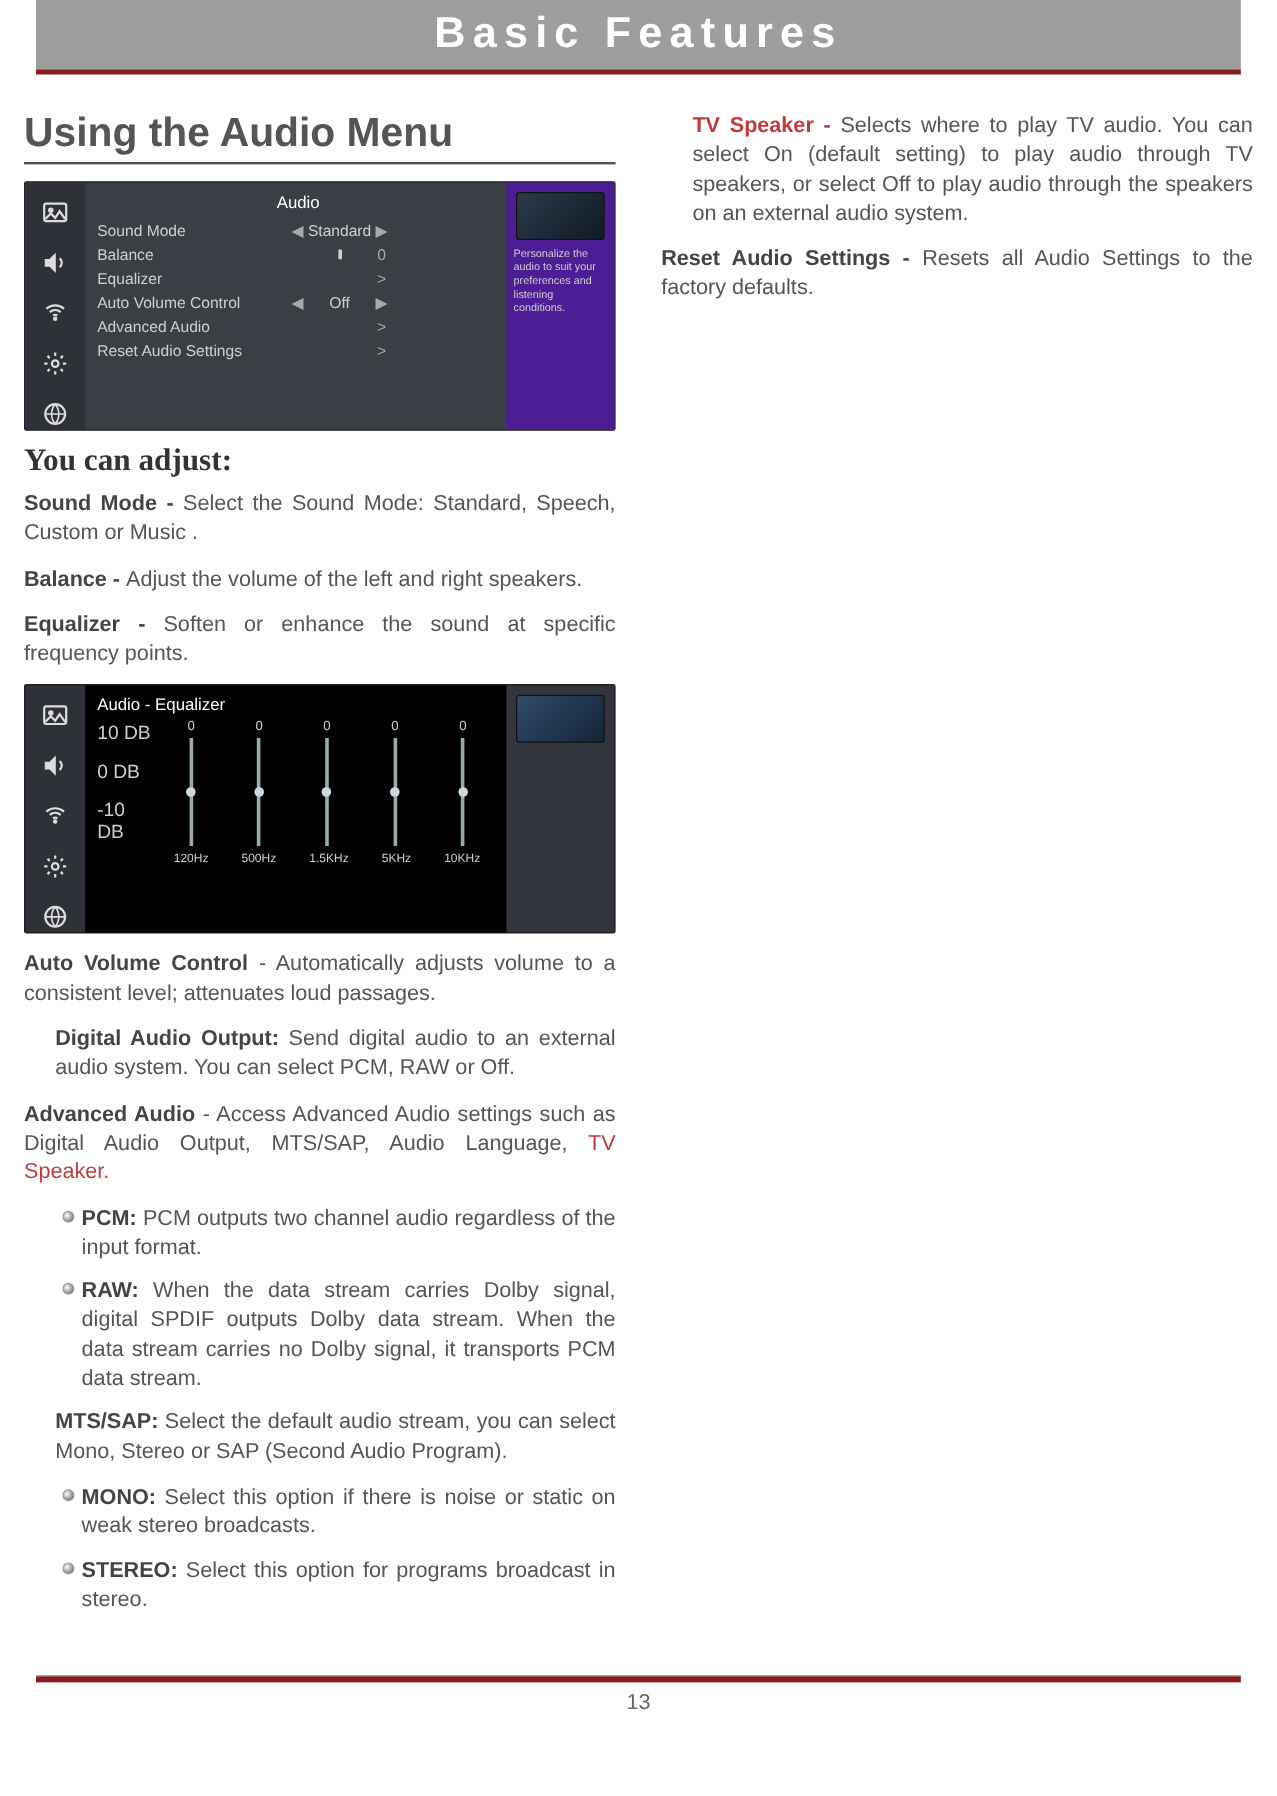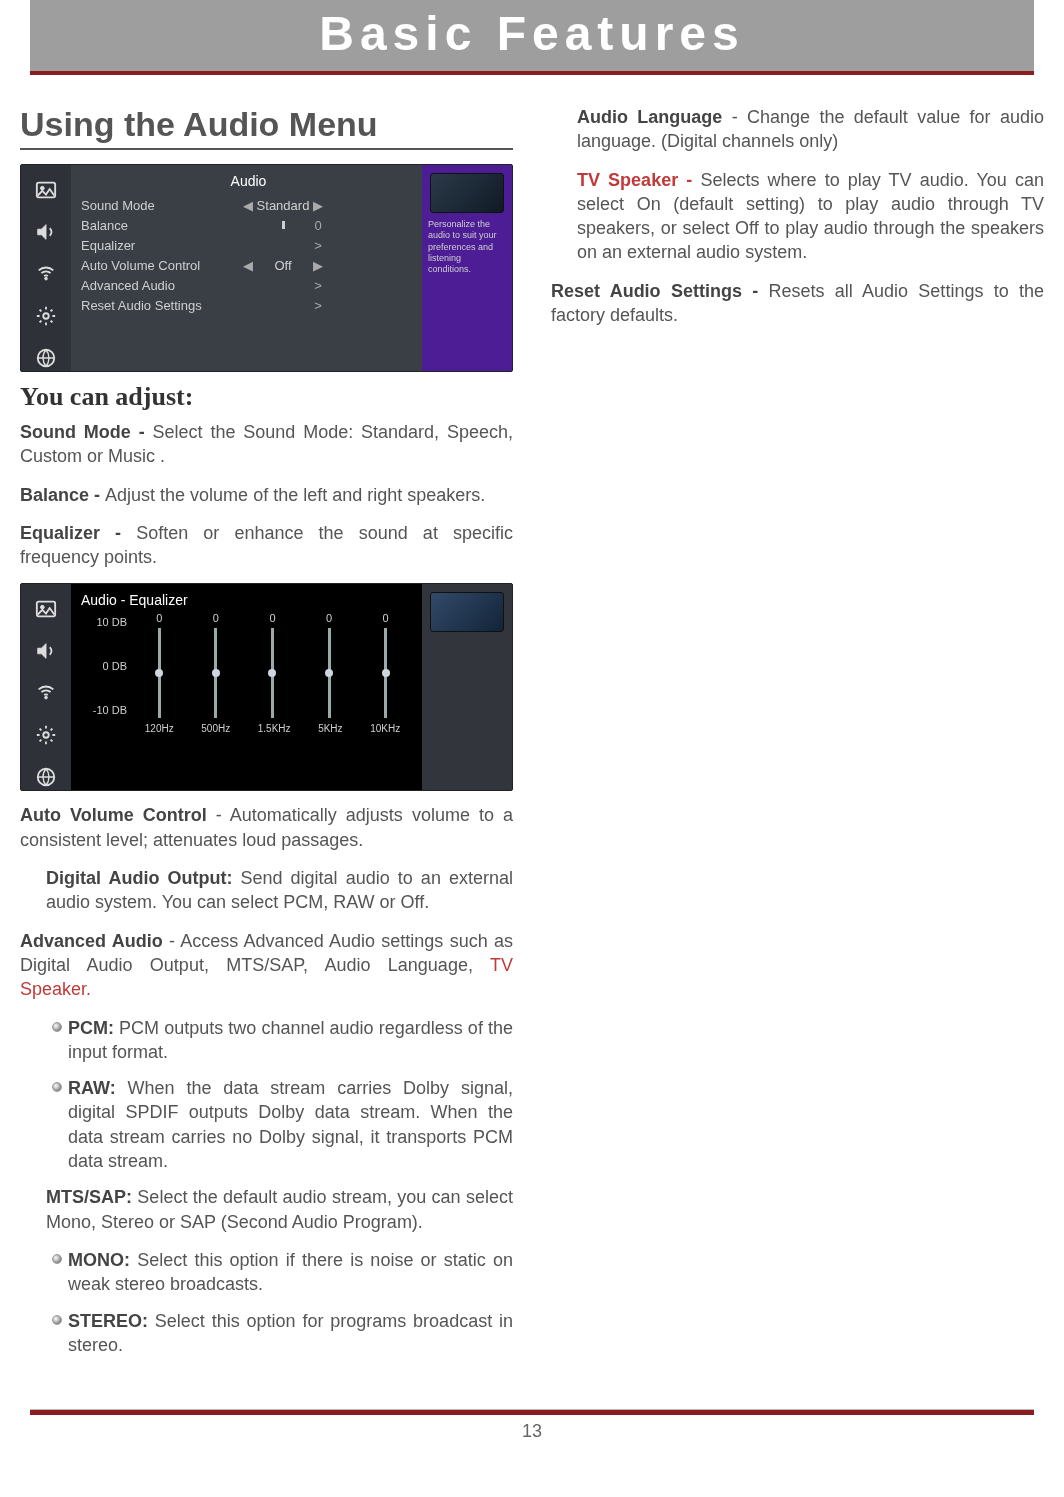--- a/index.html
+++ b/index.html
@@ -1,18 +1,18 @@
 <!DOCTYPE html>
 <html><head>
 <meta charset="utf-8">
 <style>
   * { box-sizing: border-box; margin: 0; padding: 0; }
   body { font-family: Arial, Helvetica, sans-serif; color: #444; background: #fff; }
   .page { width: 1064px; margin: 0 auto; padding: 0 20px 40px; position: relative; }
-  .chapter-bar { text-align: center; color: #fff; background: #9e9e9e; font-size: 48px; letter-spacing: 6px; padding: 6px 0 10px; font-weight: bold; border-bottom: 4px solid #8a1d1d; margin: 0 10px 30px; }
+  .chapter-bar { text-align: center; color: #fff; background: #9e9e9e; font-size: 36px; letter-spacing: 6px; padding: 6px 0 10px; font-weight: bold; border-bottom: 4px solid #8a1d1d; margin: 0 10px 30px; }
   .two-col { display: flex; gap: 38px; }
   .col { flex: 1; min-width: 0; }
   h1.section-title { font-family: Arial, sans-serif; font-size: 34px; color: #555; border-bottom: 2px solid #555; padding-bottom: 4px; margin-bottom: 14px; font-weight: bold; }
   .menu-panel { display: flex; background: #3a3f46; border: 1px solid #222; border-radius: 2px; width: 100%; margin-bottom: 10px; }
   .menu-sidebar { width: 50px; background: #2e3238; display: flex; flex-direction: column; align-items: center; padding-top: 12px; gap: 16px; }
   .menu-sidebar .mi { width: 26px; height: 26px; display:flex; align-items:center; justify-content:center; }
   .menu-sidebar svg { width: 22px; height: 22px; fill: #ddd; stroke:#ddd; }
   .menu-main { flex: 1; color: #cfcfcf; font-size: 13px; padding: 8px 6px 14px 10px; }
   .menu-title { color: #fff; font-size: 14px; margin-bottom: 6px; text-align: center; }
   .menu-row { display: flex; align-items: center; height: 20px; }
@@ -31,21 +31,21 @@
   .bullet-line { display:flex; margin-bottom: 12px; }
   .bullet-line .dot { width: 22px; flex:none; display:flex; justify-content:center; padding-top:6px; }
   .bullet-line .dot span { width:10px; height:10px; border-radius:50%; background: radial-gradient(circle at 35% 35%, #fff, #bbb 40%, #888 70%, #666); border:1px solid #999; display:inline-block; }
   .bullet-line p { flex:1; font-size:18px; line-height:1.35; color:#555; text-align: justify; }
   .bullet-line .b { font-weight:bold; color:#444; }
   
   .eq-panel { display:flex; background:#000000; border:1px solid #222; border-radius:2px; width:100%; margin-bottom:12px; }
   .eq-main { flex:1; color:#cfcfcf; padding: 8px 8px 6px 10px; display:flex; flex-direction:column; }
   .eq-title { color:#fff; font-size:14px; margin-bottom:6px; }
   .eq-area { flex:1; display:flex; }
-  .eq-ylabels { width:50px; display:flex; flex-direction:column; justify-content:space-between; font-size:11px; padding:2px 4px 18px 0; text-align:right; height:120px; }
+  .eq-ylabels { width:50px; display:flex; flex-direction:column; justify-content:space-between; font-size:16px; padding:2px 4px 18px 0; text-align:left; height:120px; }
   .eq-graph { flex:1; position:relative; height:120px; }
   .eq-cols { position:absolute; inset:0 0 16px 0; display:flex; justify-content:space-around; align-items:flex-end; }
   .eq-col { display:flex; flex-direction:column; align-items:center; width:18%; height:100%; position:relative; }
   .eq-col .topval { font-size:11px; color:#cfcfcf; position:absolute; top:-2px; }
   .eq-col .track { width:3px; background:#9aa; flex:1; margin-top:14px; position:relative; }
   .eq-col .dot2 { width:8px; height:8px; border-radius:50%; background:#cfd6dd; position:absolute; left:-2.5px; top:50%; transform:translateY(-50%); }
   .eq-xlabels { position:absolute; left:0; right:0; bottom:0; display:flex; justify-content:space-around; font-size:10px; color:#cfcfcf; }
   .eq-right { width: 90px; background:#32363c; padding:8px; }
   .eq-right .thumb { background: linear-gradient(135deg,#324a6a,#122438); }
   .footer-rule { height:6px; background:#8a1d1d; border-top:1px solid #b8b8b8; margin: 40px 10px 6px; }
@@ -273,21 +273,20 @@
         <div class="dot">
             <span></span>
           </div>
         <p><span class="b">STEREO: </span><span>Select this option for programs broadcast in stereo.</span></p>
       </div>
 
 
     </div>
 
     <div class="col">
-      <p class="body indent1"><span class="b">Audio Language</span><span> - Change the default value for audio language. (Digital channels only)</span></p>
 
       <p class="body indent1"><span class="b red">TV Speaker - </span><span>Selects where to play TV audio. You can select On (default setting) to play audio through TV speakers, or select Off to play audio through the speakers on an external audio system.</span></p>
 
       <p class="body"><span class="b">Reset Audio Settings - </span><span>Resets all Audio Settings to the factory defaults.</span></p>
     </div>
   </div>
 
   <div class="footer-rule"></div>
   <div class="page-num">13</div>
 </div>

